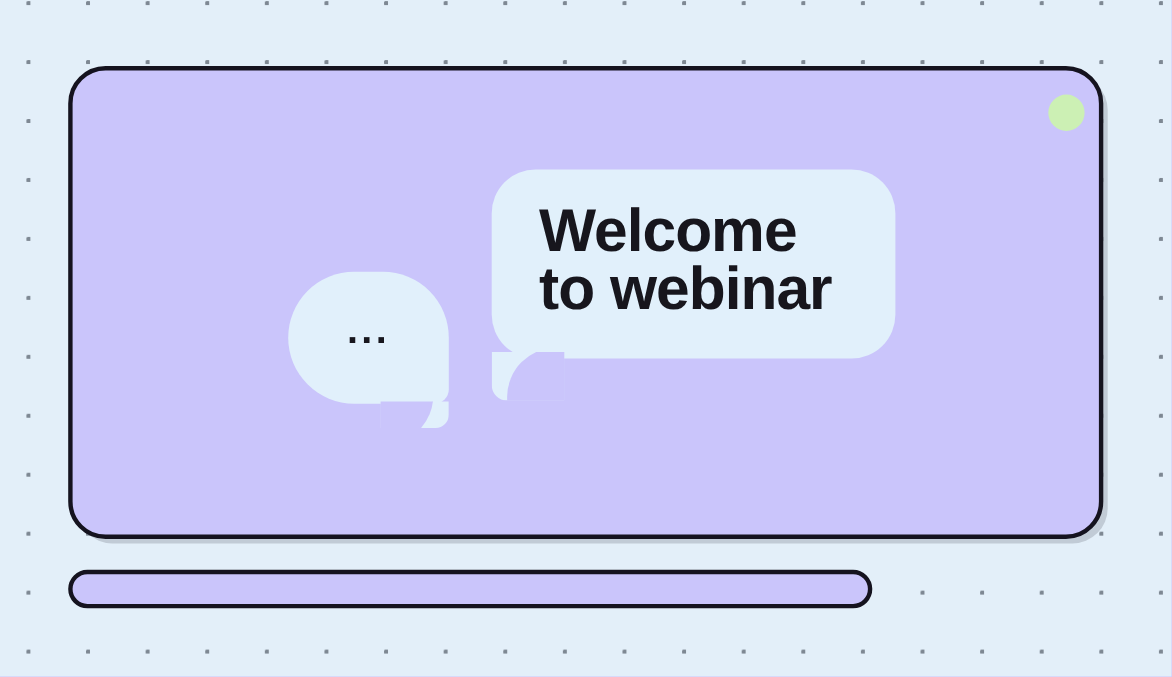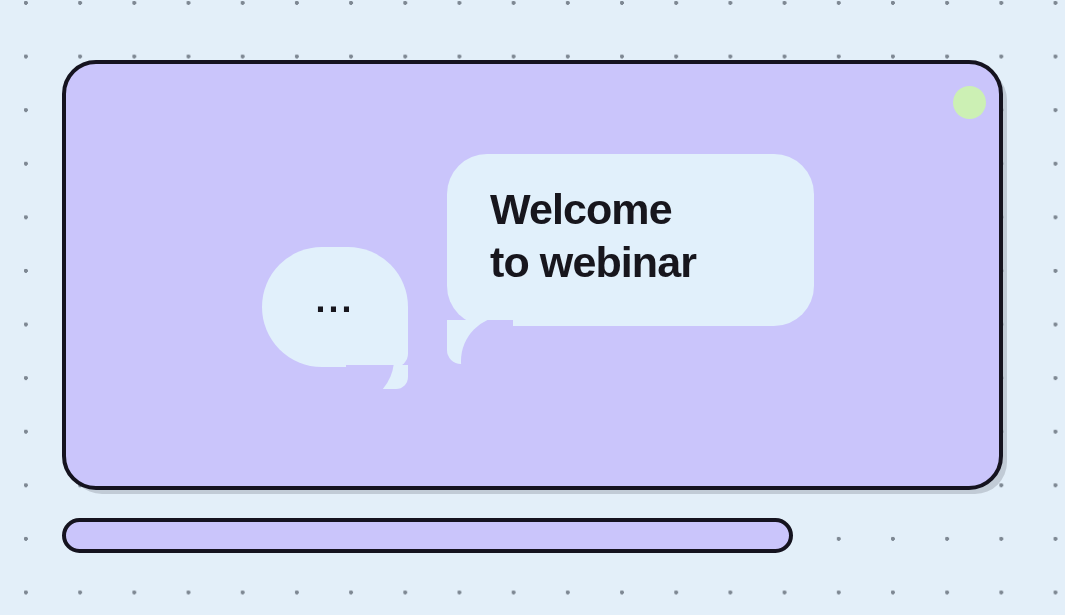--- a/index.html
+++ b/index.html
@@ -94,21 +94,21 @@
     background:#cac5fb;
     border-radius:50%;
   }
 
   #bubble-welcome .text {
     position:absolute;
     left:43px;
     top:29px;
     width:300px;
     color:#17161d;
-    font-size:43px;
+    font-size:55px;
     font-weight:700;
     line-height:53px;
     letter-spacing:-0.9px;
     white-space:pre-line;
   }
 
   
   #bubble-typing {
     position:absolute;
     left:196px;

